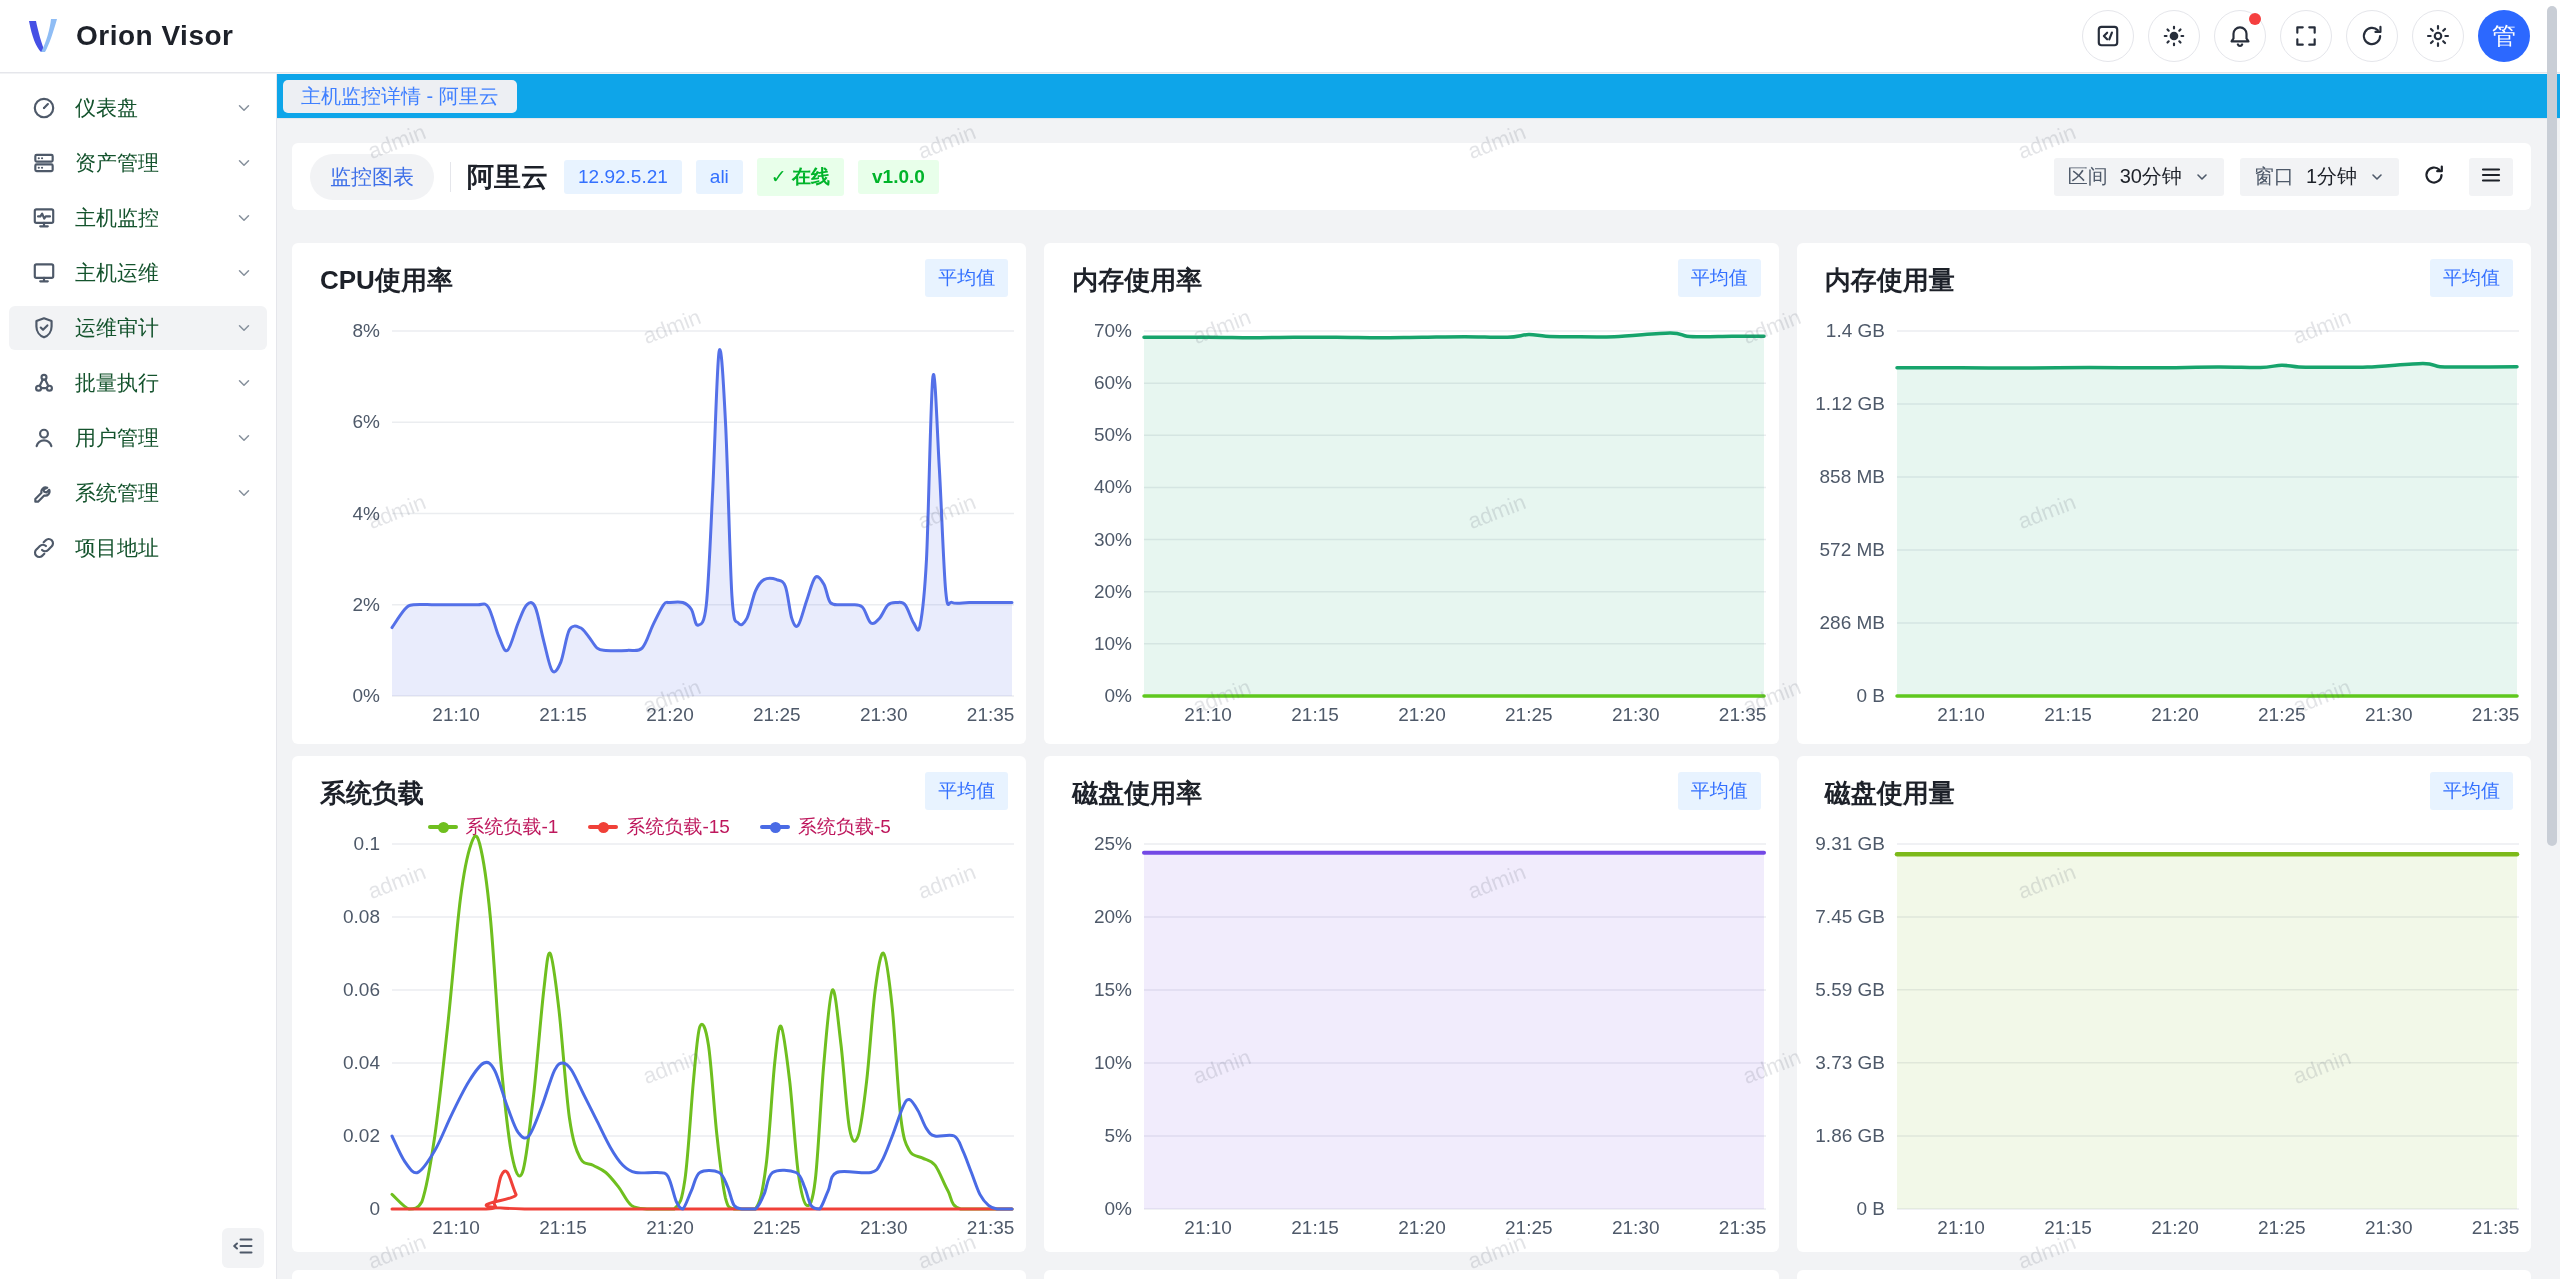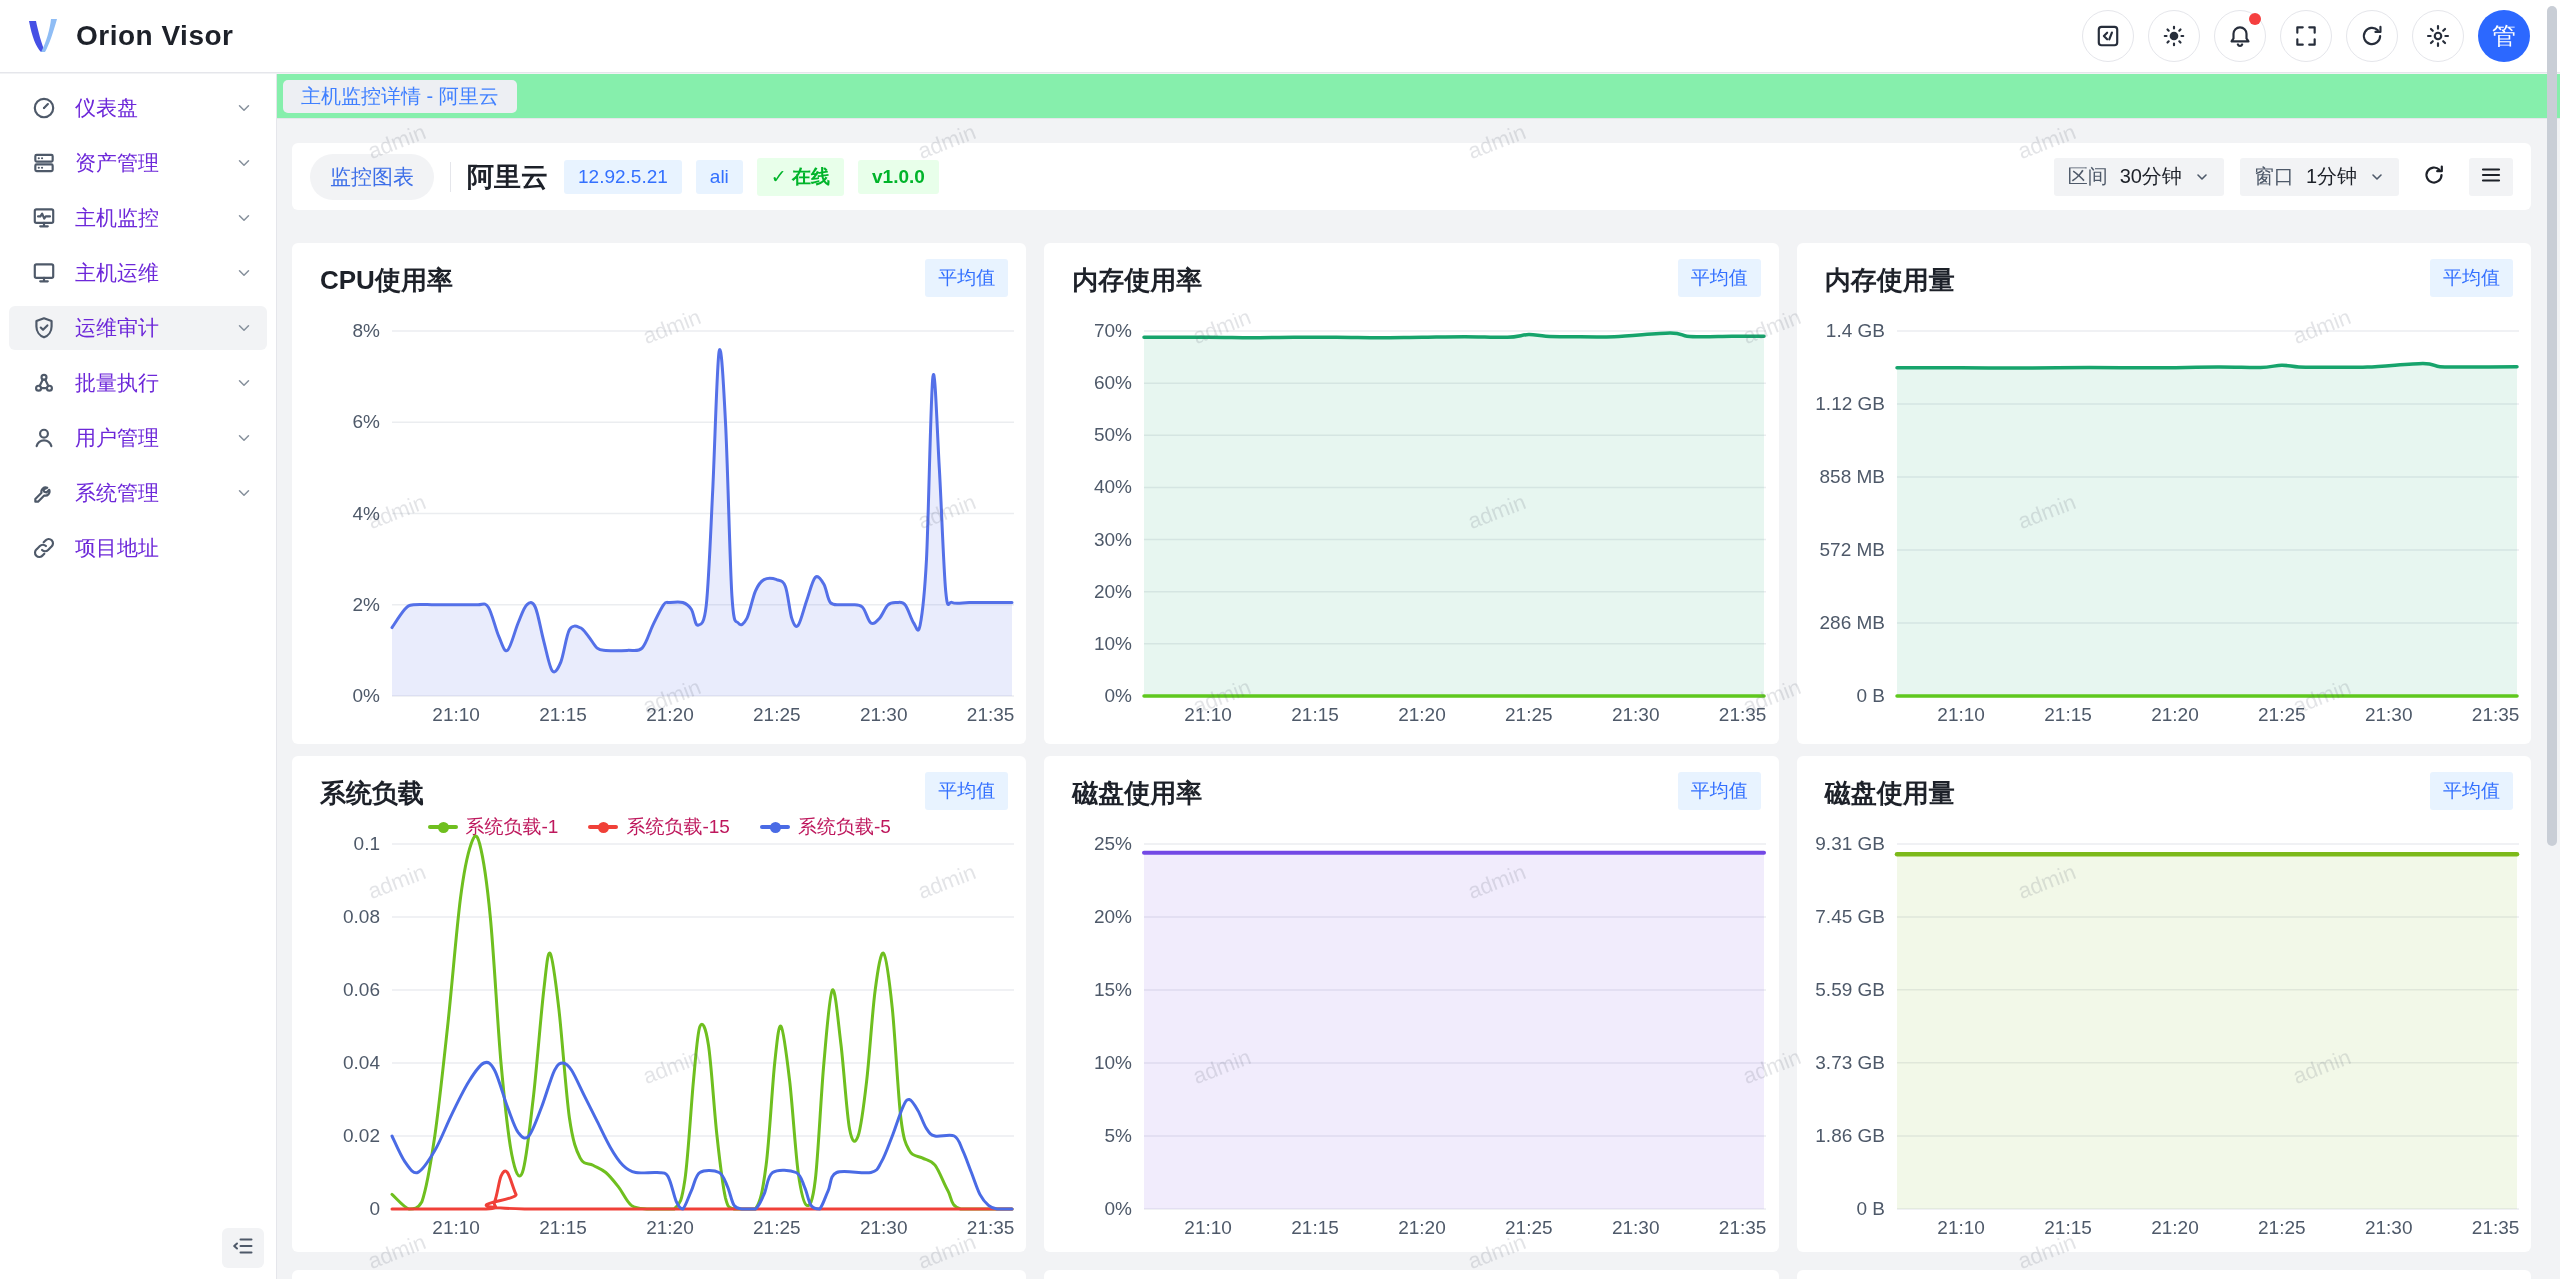--- a/index.html
+++ b/index.html
@@ -18,32 +18,32 @@
   .circle-btn svg { width:26px; height:26px; }
   .red-dot { position:absolute; top:2px; right:4px; width:12px; height:12px; border-radius:50%; background:#f53f3f; }
   .avatar { width:52px; height:52px; border-radius:50%; background:#2c68ff; color:#fff; font-size:24px;
     display:flex; align-items:center; justify-content:center; cursor:pointer; }
 
   
   .sidebar { position:absolute; left:0; top:74px; width:277px; height:1205px; background:#fff;
     border-right:1px solid #e5e6eb; z-index:15; }
   .menu { padding:12px 9px 0 9px; display:flex; flex-direction:column; gap:11px; }
   .menu-item { height:44px; border-radius:6px; display:flex; align-items:center; padding:0 14px 0 22px;
-    color:#6d28d9; cursor:pointer; }
+    color:#14532d; cursor:pointer; }
   .menu-item.active { background:#f2f3f5; }
   .menu-item .mi-icon { width:26px; height:26px; flex:0 0 26px; color:#4e5969; }
   .menu-item .mi-label { font-size:21px; margin-left:18px; flex:1; }
   .menu-item .mi-chevron { width:18px; height:18px; color:#86909c; }
   .collapse-btn { position:absolute; left:222px; top:1154px; width:42px; height:40px; border-radius:6px;
     background:#f2f3f5; display:flex; align-items:center; justify-content:center; color:#4e5969; cursor:pointer; }
   .collapse-btn svg { width:24px; height:24px; }
 
   
   .main { position:absolute; left:277px; top:74px; width:2283px; height:1205px; background:#f2f3f5; }
-  .tabstrip { position:absolute; left:0; top:0; width:100%; height:45px; background:#86efac;
+  .tabstrip { position:absolute; left:0; top:0; width:100%; height:45px; background:#0ea5e9;
     border-bottom:1px solid #e5e6eb; }
   .tab-chip { position:absolute; left:6px; top:6px; height:33px; background:#edeff3; border-radius:5px;
     display:flex; align-items:center; padding:0 18px; font-size:20px; color:#4080ff; cursor:pointer; white-space:nowrap; }
 
   .header-card { position:absolute; left:15px; right:29px; top:69px; height:67px; background:#fff;
     border-radius:6px; display:flex; align-items:center; justify-content:space-between; padding:0 18px; }
   .header-left { display:flex; align-items:center; gap:16px; }
   .pill-tab { background:#f2f3f5; border-radius:999px; padding:9px 20px; font-size:21px; color:#3d6fe8; cursor:pointer; white-space:nowrap; }
   .vdivider { width:1px; height:30px; background:#e5e6eb; }
   .host-name { font-size:27px; font-weight:700; color:#1d2129; white-space:nowrap; }

